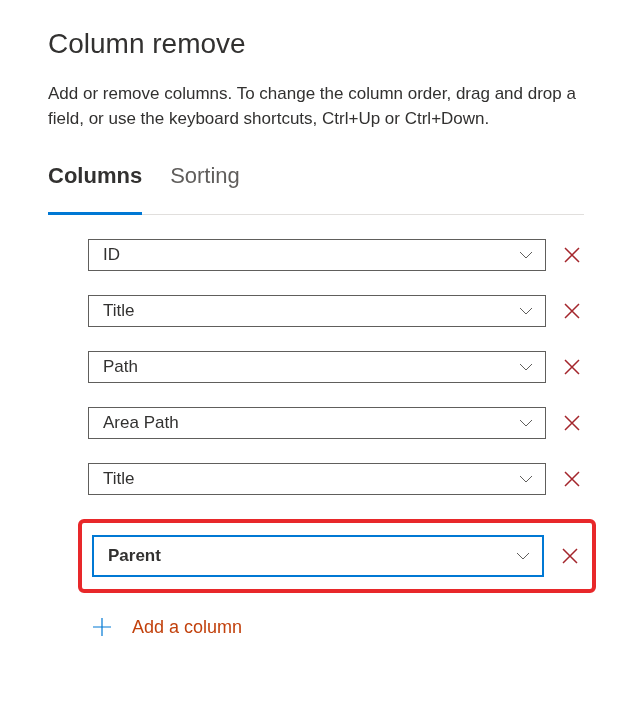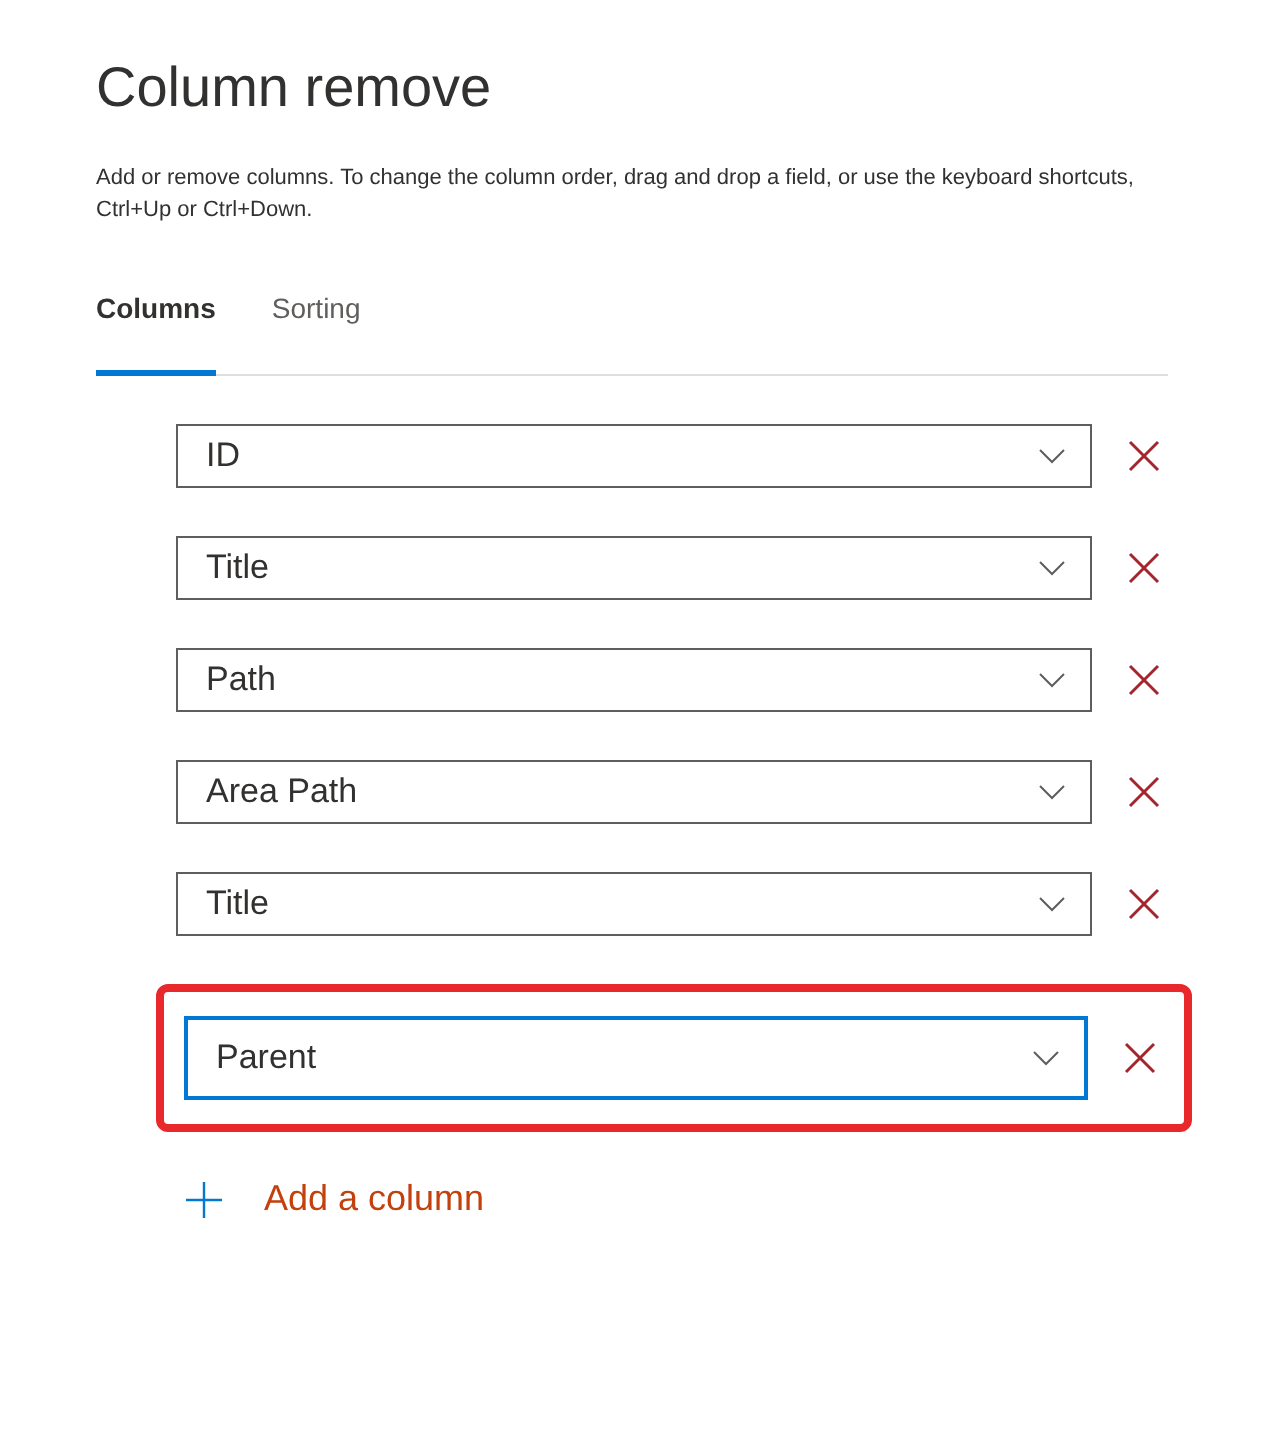--- a/index.html
+++ b/index.html
@@ -11,33 +11,33 @@
       padding: 28px 48px 0 48px;
       color: #323130;
     }
     .title {
       font-size: 28px;
       font-weight: 300;
       color: #323130;
       margin-bottom: 22px;
     }
     .description {
-      font-size: 11px;
+      font-size: 17px;
       line-height: 1.45;
       color: #323130;
       margin-bottom: 32px;
     }
     .tabs {
       display: flex;
       gap: 28px;
       border-bottom: 1px solid #e1dfdd;
       margin-bottom: 24px;
     }
     .tab {
-      font-size: 14px;
+      font-size: 22px;
       color: #605e5c;
       padding: 0 0 23px 0;
       cursor: pointer;
       border-bottom: 2px solid transparent;
       margin-bottom: -1px;
     }
     .tab.active {
       color: #323130;
       font-weight: 600;
       border-bottom: 3px solid #0078d4;
@@ -80,21 +80,21 @@
     .remove svg { display: block; }
     .highlight-box {
       border: 4px solid #e8282a;
       border-radius: 6px;
       padding: 12px 10px 12px 2px;
       margin-left: -10px;
       margin-right: -12px;
       margin-bottom: 20px;
     }
     .highlight-box .row { margin-bottom: 0; padding-left: 8px; }
-    .highlight-box .select { height: 42px; }
+    .highlight-box .select { height: 42px; font-weight: bold; }
     .add-column {
       display: flex;
       align-items: center;
       gap: 16px;
       cursor: pointer;
       margin-top: 8px;
       padding-left: 0;
     }
     .plus-icon {
       width: 28px;

